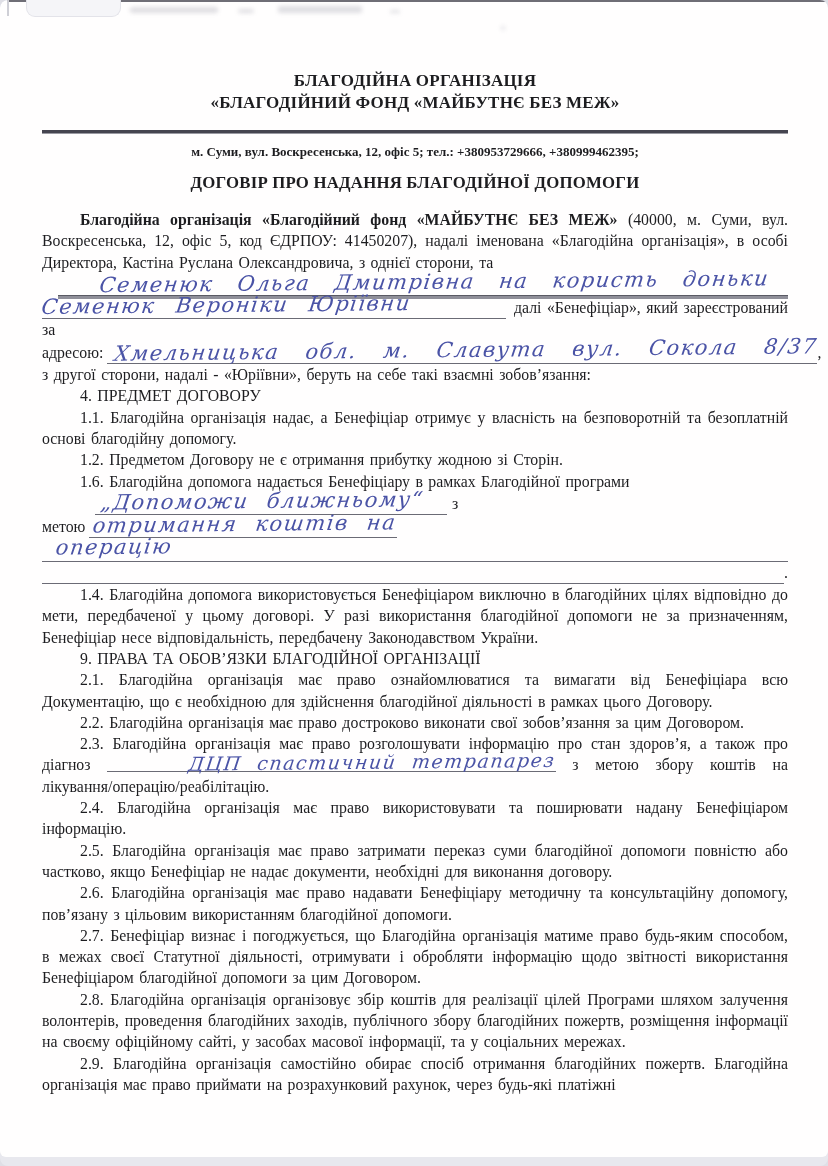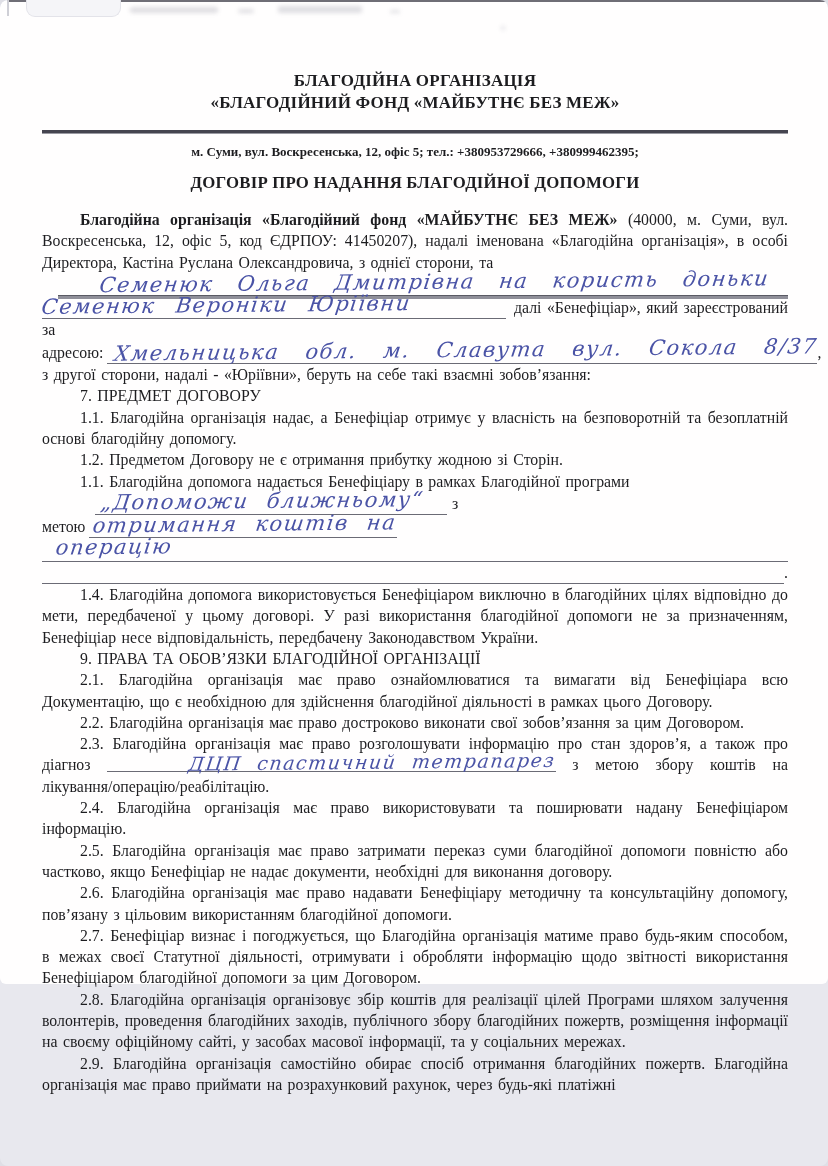--- a/index.html
+++ b/index.html
@@ -2,21 +2,21 @@
 <html><head>
 <meta charset="utf-8">
 <style>
   html,body{margin:0;padding:0;background:#dfdfe6;}
   .frame{
     position:relative;width:828px;height:1166px;margin:0 auto;
     background:#e8e8ee;border-radius:8px;overflow:hidden;
     font-family:"Liberation Serif","DejaVu Serif",serif;
   }
   .page{
-    position:absolute;left:0;top:0;width:828px;height:984px;
+    position:absolute;left:0;top:0;width:828px;height:1157px;
     background:#fffefe;border-radius:8px 8px 6px 6px;
     color:#1d1d20;
   }
   
   .top-strip{position:absolute;left:7px;top:0;width:821px;height:2px;background:#56555e;opacity:.85;}
   .left-nick{position:absolute;left:7px;top:0;width:2px;height:16px;background:#cfcfd6;}
   .tab-artifact{
     position:absolute;left:26px;top:0;width:93px;height:16px;
     background:#f5f5f8;border:1px solid #e3e3e9;border-top:none;
     border-radius:0 0 9px 9px;
@@ -98,24 +98,24 @@
         <p>за</p>
 
         <div class="flexline">
           <span class="nowrap">адресою:</span>
           <span class="uline grow" style="margin-left:4px;"><span class="hw hw-big" style="padding-left:8px;word-spacing:18px;">Хмельницька обл. м. Славута вул. Сокола 8/37</span></span>
           <span>,</span>
         </div>
 
         <p>з другої сторони, надалі - «Юріївни», беруть на себе такі взаємні зобов’язання:</p>
 
-        <p class="ind">7. ПРЕДМЕТ ДОГОВОРУ</p>
+        <p class="ind">4. ПРЕДМЕТ ДОГОВОРУ</p>
         <p class="just ind">1.1. Благодійна організація надає, а Бенефіціар отримує у власність на безповоротній та безоплатній основі благодійну допомогу.</p>
         <p class="ind">1.2. Предметом Договору не є отримання прибутку жодною зі Сторін.</p>
-        <p class="just ind">1.1. Благодійна допомога надається Бенефіціару в рамках Благодійної програми</p>
+        <p class="just ind">1.6. Благодійна допомога надається Бенефіціару в рамках Благодійної програми</p>
 
         <div class="flexline">
           <span class="uline" style="margin-left:53px;min-width:352px;"><span class="hw hw-big" style="padding-left:6px;word-spacing:10px;">„Допоможи ближньому“</span></span>
           <span style="margin-left:5px;">з</span>
         </div>
 
         <div class="flexline">
           <span class="nowrap">метою</span>
           <span class="uline" style="margin-left:4px;min-width:290px;"><span class="hw hw-big" style="padding-left:4px;word-spacing:10px;">отримання коштів на</span></span>
         </div>

